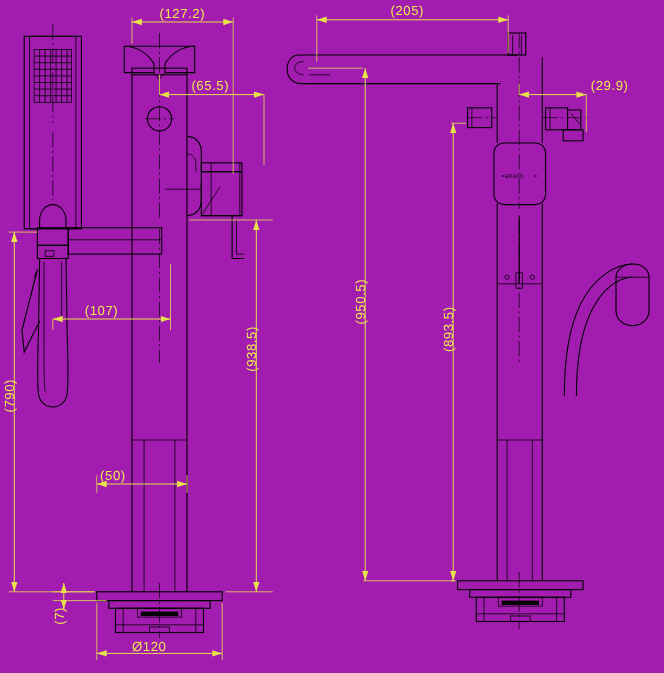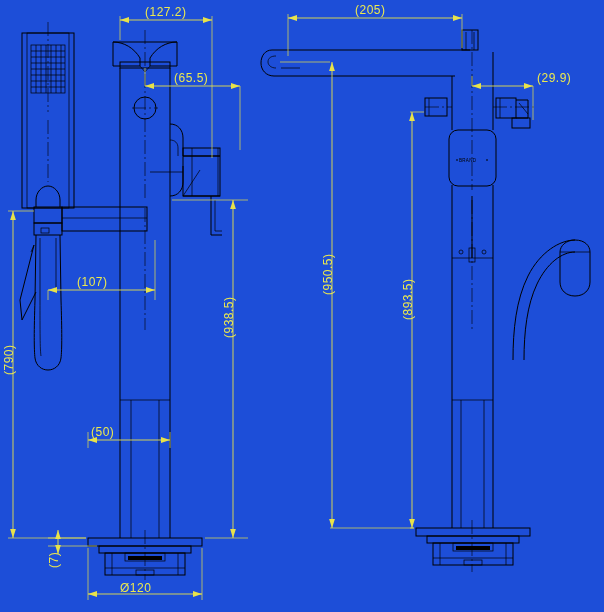--- a/index.html
+++ b/index.html
@@ -7,21 +7,21 @@
     padding: 0;
     background: #ffffff;
   }
   body {
     font-family: "Liberation Sans", sans-serif;
   }
   #drawing-root {
     position: relative;
     width: 604px;
     height: 612px;
-    background: #1d4ed8;
+    background: #a21caf;
     overflow: hidden;
   }
   svg.cad {
     display: block;
     width: 604px;
     height: 612px;
   }
   .obj {
     fill: none;
     stroke: #000000;

